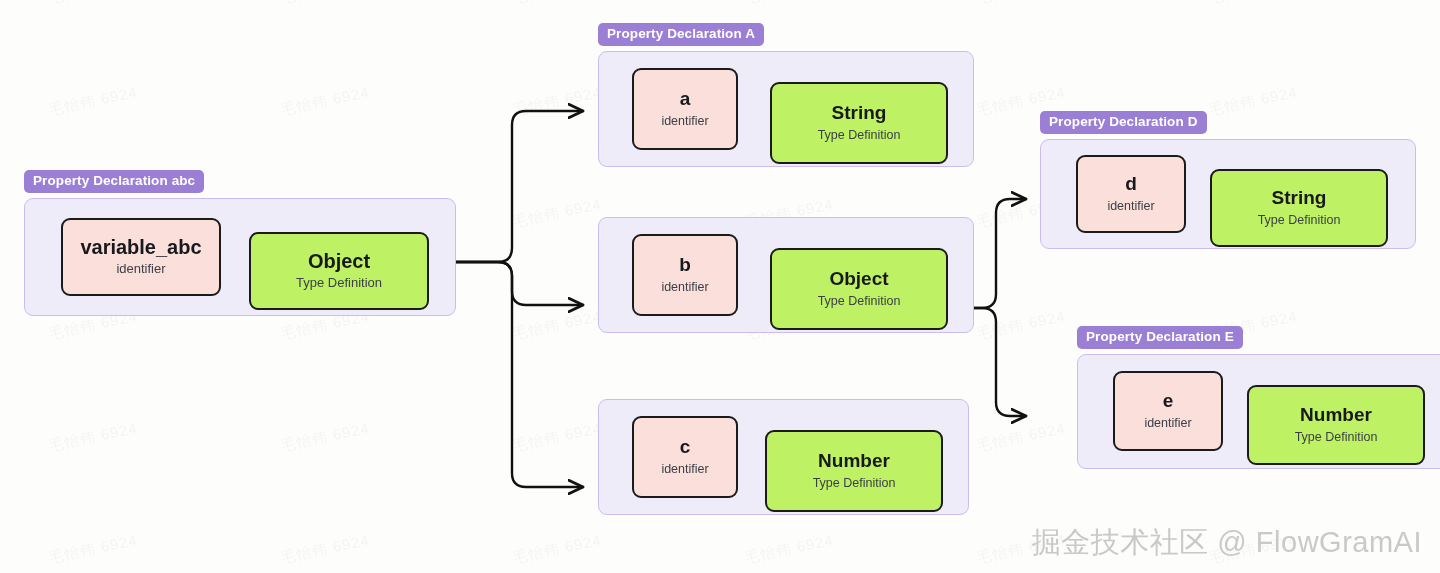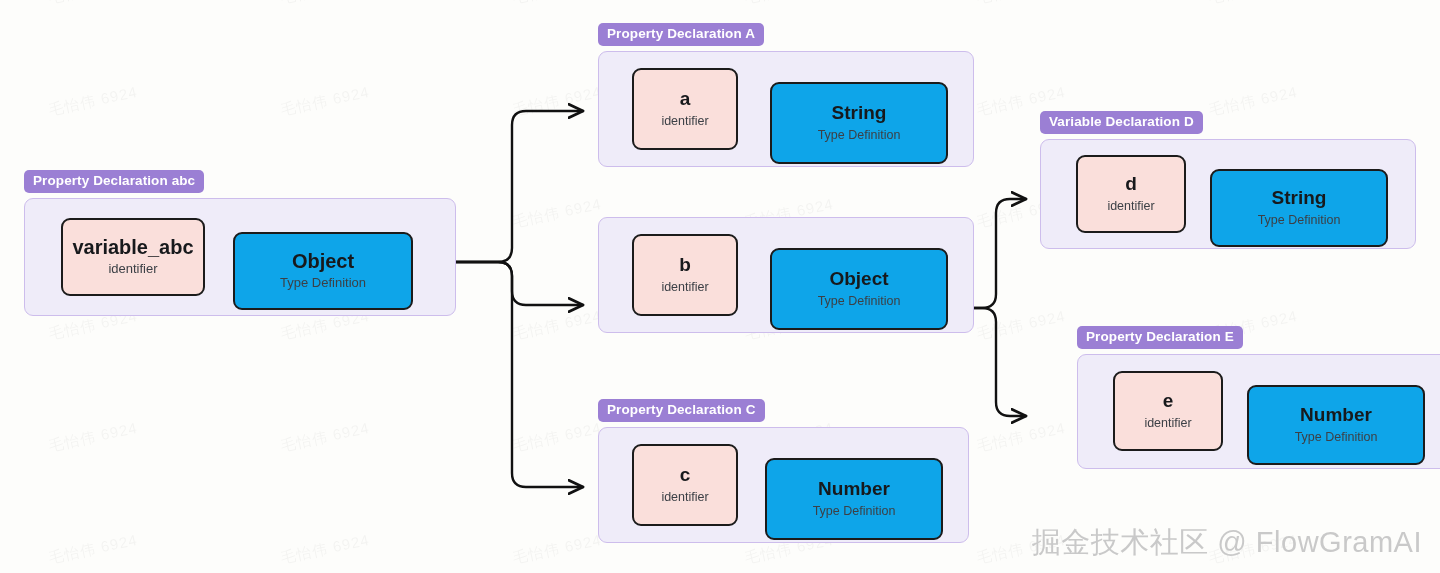--- a/index.html
+++ b/index.html
@@ -84,21 +84,21 @@
     display: flex;
     flex-direction: column;
     align-items: center;
     justify-content: center;
     text-align: center;
   }
   .cell.ident {
     background: #fadfdb;
   }
   .cell.typed {
-    background: #0ea5e9;
+    background: #bef264;
     margin-top: 28px;
   }
   .cell-title {
     font-size: 19px;
     font-weight: bold;
     color: #17191c;
     line-height: 1.2;
   }
   .cell-sub {
     font-size: 12.5px;
@@ -188,21 +188,21 @@
     <path d="M 428 262 L 498 262 Q 512 262 512 276 L 512 473 Q 512 487 526 487 L 583 487" fill="none" stroke="#111111" stroke-width="2.4" stroke-linecap="round" marker-end="url(#arrow)"></path>
 
     <path d="M 946 308 L 982 308 Q 996 308 996 294 L 996 213 Q 996 199 1010 199 L 1026 199" fill="none" stroke="#111111" stroke-width="2.4" stroke-linecap="round" marker-end="url(#arrow)"></path>
 
     <path d="M 946 308 L 982 308 Q 996 308 996 322 L 996 402 Q 996 416 1010 416 L 1026 416" fill="none" stroke="#111111" stroke-width="2.4" stroke-linecap="round" marker-end="url(#arrow)"></path>
   </svg>
 
   <div class="node-group" id="node-variable" style="left:24px; top:170px;">
     <div class="node-badge">Property Declaration abc</div>
     <div class="node-body" style="width:432px; height:118px; padding:0 0 0 36px; gap:28px;">
-      <div class="cell ident" style="width:144px; height:78px;">
+      <div class="cell ident" style="width:160px; height:78px;">
         <div class="cell-title">variable_abc</div>
         <div class="cell-sub">identifier</div>
       </div>
       <div class="cell typed" style="width:180px; height:78px;">
         <div class="cell-title">Object</div>
         <div class="cell-sub">Type Definition</div>
       </div>
     </div>
   </div>
 
@@ -227,35 +227,34 @@
         <div class="cell-sub">identifier</div>
       </div>
       <div class="cell typed" style="width:178px; height:82px;">
         <div class="cell-title">Object</div>
         <div class="cell-sub">Type Definition</div>
       </div>
     </div>
   </div>
 
   <div class="node-group" id="node-prop-c" style="left:598px; top:399px;">
-    <div class="node-badge">Property Declaration C</div>
     <div class="node-body" style="width:371px; height:116px; padding:0 0 0 33px; gap:27px;">
       <div class="cell ident" style="width:106px; height:82px;">
         <div class="cell-title">c</div>
         <div class="cell-sub">identifier</div>
       </div>
       <div class="cell typed" style="width:178px; height:82px;">
         <div class="cell-title">Number</div>
         <div class="cell-sub">Type Definition</div>
       </div>
     </div>
   </div>
 
   <div class="node-group" id="node-prop-d" style="left:1040px; top:111px;">
-    <div class="node-badge">Variable Declaration D</div>
+    <div class="node-badge">Property Declaration D</div>
     <div class="node-body" style="width:376px; height:110px; padding:0 0 0 35px; gap:24px;">
       <div class="cell ident" style="width:110px; height:78px;">
         <div class="cell-title">d</div>
         <div class="cell-sub">identifier</div>
       </div>
       <div class="cell typed" style="width:178px; height:78px;">
         <div class="cell-title">String</div>
         <div class="cell-sub">Type Definition</div>
       </div>
     </div>

